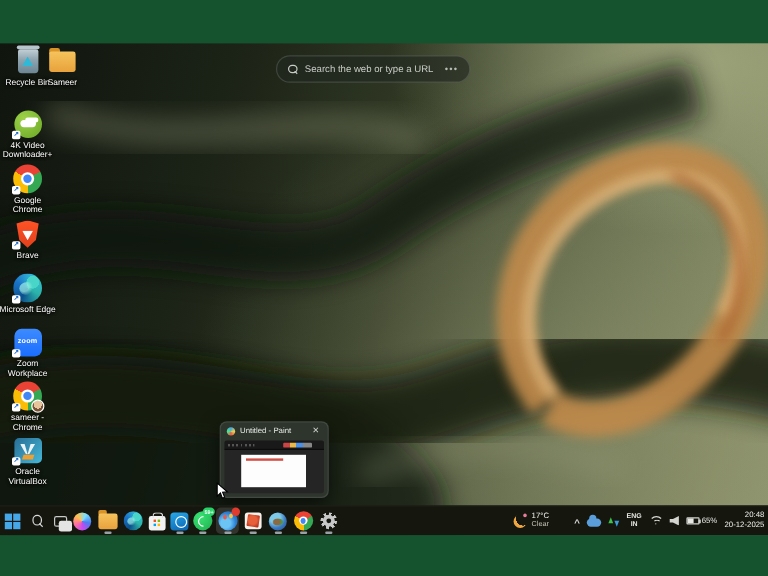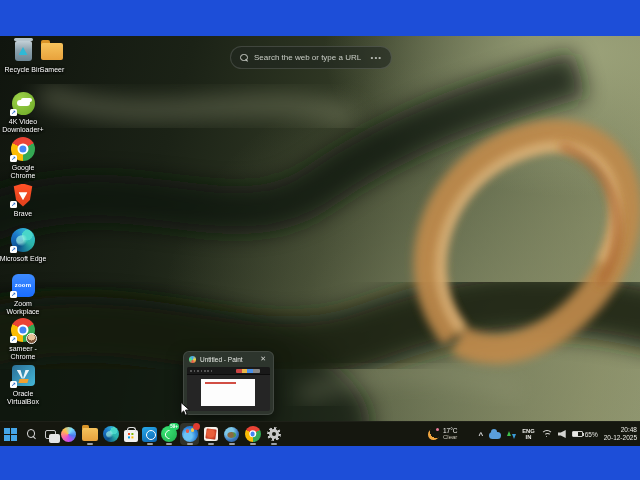--- a/index.html
+++ b/index.html
@@ -1,18 +1,18 @@
 <!DOCTYPE html>
 <html><head>
 <meta charset="utf-8">
 <style>
   * { margin:0; padding:0; box-sizing:border-box; }
   html,body { background:#000; }
   body { font-family:"Liberation Sans", sans-serif; }
-  .screen { position:relative; width:640px; height:480px; background:#1d4ed8; overflow:hidden; }
+  .screen { position:relative; width:640px; height:480px; background:#14532d; overflow:hidden; }
 
   
   .desktop { position:absolute; left:0; top:36px; width:640px; height:410px; overflow:hidden; }
   .wall { position:absolute; inset:0;
     background:
       radial-gradient(420px 240px at 90% 4%, rgba(166,172,130,.85) 0%, rgba(166,172,130,0) 60%),
       radial-gradient(520px 420px at 78% 70%, rgba(146,150,112,.55) 0%, rgba(146,150,112,0) 65%),
       linear-gradient(105deg, #10150e 0%, #1b2216 26%, #333b26 50%, #5f684a 72%, #878d66 92%, #8f9670 100%);
   }
   .wall-ribbons { position:absolute; inset:0; }

